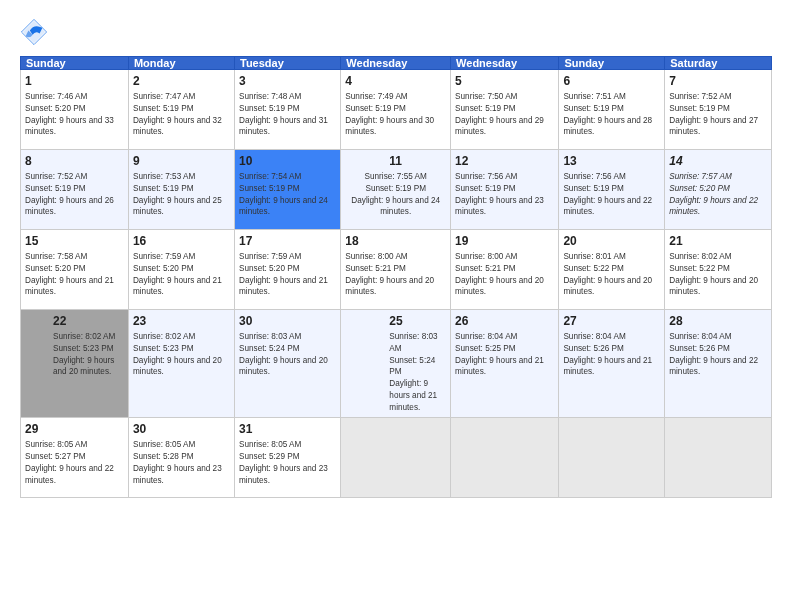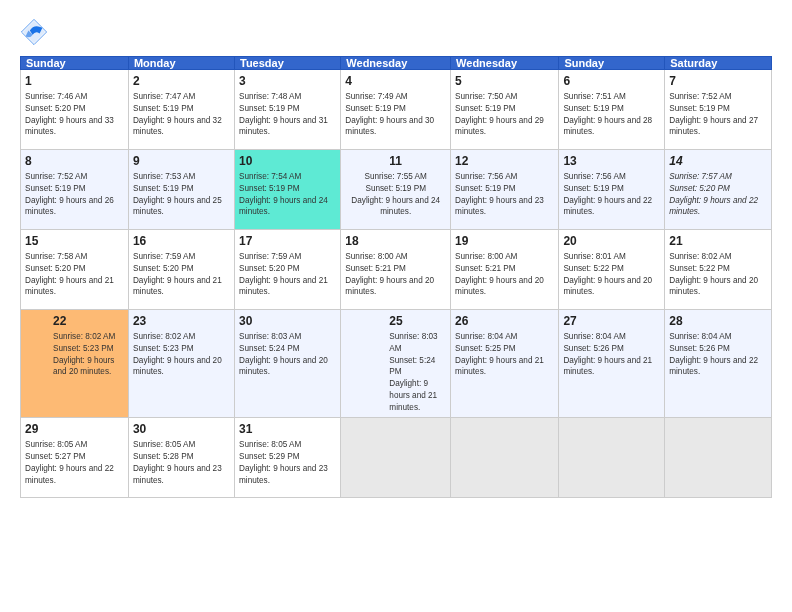--- a/index.html
+++ b/index.html
@@ -147,21 +147,21 @@
           <td><span class="day-num">6</span>
 <span class="day-info">Sunrise: 7:51 AM<br>Sunset: 5:19 PM<br>Daylight: 9 hours and 28 minutes.</span></td>
           <td><span class="day-num">7</span>
 <span class="day-info">Sunrise: 7:52 AM<br>Sunset: 5:19 PM<br>Daylight: 9 hours and 27 minutes.</span></td>
         </tr>
         <tr>
           <td style="background: rgb(240, 244, 255);"><span class="day-num">8</span>
 <span class="day-info">Sunrise: 7:52 AM<br>Sunset: 5:19 PM<br>Daylight: 9 hours and 26 minutes.</span></td>
           <td style="background: rgb(240, 244, 255);"><span class="day-num">9</span>
 <span class="day-info">Sunrise: 7:53 AM<br>Sunset: 5:19 PM<br>Daylight: 9 hours and 25 minutes.</span></td>
-          <td style="background: #5eead4;"><span class="day-num">10</span>
+          <td style="background: #3b82f6;"><span class="day-num">10</span>
 <span class="day-info">Sunrise: 7:54 AM<br>Sunset: 5:19 PM<br>Daylight: 9 hours and 24 minutes.</span></td>
           <td style="background: rgb(240, 244, 255); text-align: center;"><span class="day-num">11</span>
 <span class="day-info">Sunrise: 7:55 AM<br>Sunset: 5:19 PM<br>Daylight: 9 hours and 24 minutes.</span></td>
           <td style="background: rgb(240, 244, 255);"><span class="day-num">12</span>
 <span class="day-info">Sunrise: 7:56 AM<br>Sunset: 5:19 PM<br>Daylight: 9 hours and 23 minutes.</span></td>
           <td style="background: rgb(240, 244, 255);"><span class="day-num">13</span>
 <span class="day-info">Sunrise: 7:56 AM<br>Sunset: 5:19 PM<br>Daylight: 9 hours and 22 minutes.</span></td>
           <td style="background: rgb(240, 244, 255); font-style: italic;"><span class="day-num">14</span>
 <span class="day-info">Sunrise: 7:57 AM<br>Sunset: 5:20 PM<br>Daylight: 9 hours and 22 minutes.</span></td>
         </tr>
@@ -175,21 +175,21 @@
           <td><span class="day-num">18</span>
 <span class="day-info">Sunrise: 8:00 AM<br>Sunset: 5:21 PM<br>Daylight: 9 hours and 20 minutes.</span></td>
           <td><span class="day-num">19</span>
 <span class="day-info">Sunrise: 8:00 AM<br>Sunset: 5:21 PM<br>Daylight: 9 hours and 20 minutes.</span></td>
           <td><span class="day-num">20</span>
 <span class="day-info">Sunrise: 8:01 AM<br>Sunset: 5:22 PM<br>Daylight: 9 hours and 20 minutes.</span></td>
           <td><span class="day-num">21</span>
 <span class="day-info">Sunrise: 8:02 AM<br>Sunset: 5:22 PM<br>Daylight: 9 hours and 20 minutes.</span></td>
         </tr>
         <tr>
-          <td style="background: #fdba74; padding-left: 32px;"><span class="day-num">22</span>
+          <td style="background: #a3a3a3; padding-left: 32px;"><span class="day-num">22</span>
 <span class="day-info">Sunrise: 8:02 AM<br>Sunset: 5:23 PM<br>Daylight: 9 hours and 20 minutes.</span></td>
           <td style="background: rgb(240, 244, 255);"><span class="day-num">23</span>
 <span class="day-info">Sunrise: 8:02 AM<br>Sunset: 5:23 PM<br>Daylight: 9 hours and 20 minutes.</span></td>
           <td style="background: rgb(240, 244, 255);"><span class="day-num">30</span>
 <span class="day-info">Sunrise: 8:03 AM<br>Sunset: 5:24 PM<br>Daylight: 9 hours and 20 minutes.</span></td>
           <td style="background: rgb(240, 244, 255); padding-left: 48px;"><span class="day-num">25</span>
 <span class="day-info">Sunrise: 8:03 AM<br>Sunset: 5:24 PM<br>Daylight: 9 hours and 21 minutes.</span></td>
           <td style="background: rgb(240, 244, 255);"><span class="day-num">26</span>
 <span class="day-info">Sunrise: 8:04 AM<br>Sunset: 5:25 PM<br>Daylight: 9 hours and 21 minutes.</span></td>
           <td style="background: rgb(240, 244, 255);"><span class="day-num">27</span>

